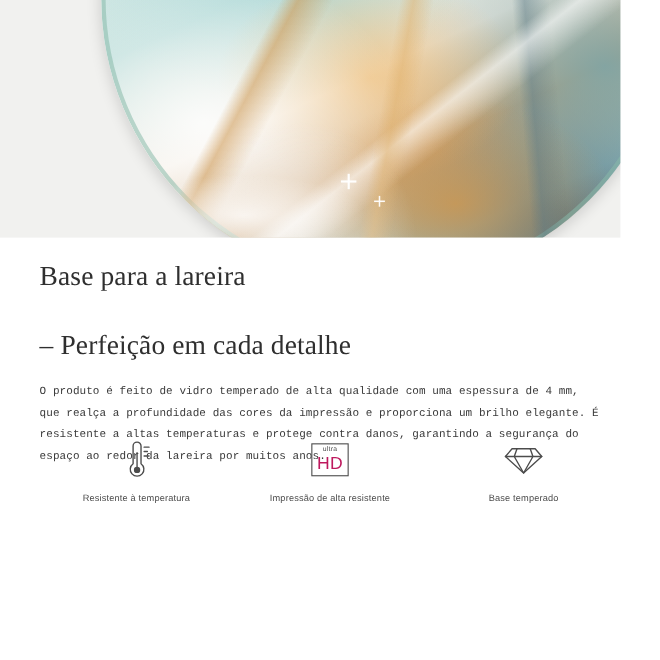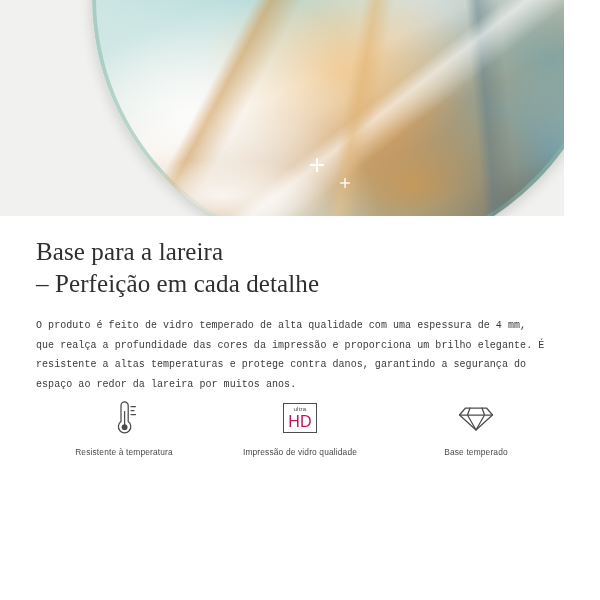--- a/index.html
+++ b/index.html
@@ -87,21 +87,21 @@
   }
   h1.title {
     font-family: "Liberation Serif", serif;
     font-size: 25px;
     font-weight: 400;
     line-height: 1.28;
     color: #2f2f2f;
     margin: 20px 0 0 0;
     letter-spacing: 0.1px;
   }
-  h1.title .line2 { display: block; }
+  h1.title .line2 { display: block; margin-top: 31px; }
   p.body {
     font-family: Liberation Mono, monospace;
     font-size: 10px;
     line-height: 1.95;
     color: #3b3b3b;
     margin: 16px 16px 0 0;
     max-width: 540px;
     letter-spacing: 0.05px;
   }
 
@@ -199,21 +199,21 @@
       <div class="cap">Resistente à temperatura</div>
     </div>
 
     <div class="feature">
       <div class="ico">
         <div class="ultrahd-box">
           <span class="u">ultra</span>
           <span class="hd">HD</span>
         </div>
       </div>
-      <div class="cap">Impressão de vidro qualidade</div>
+      <div class="cap">Impressão de alta resistente</div>
     </div>
 
 
     <div class="feature">
       <div class="ico">
         <svg width="38" height="34" viewBox="0 0 38 34">
           <path class="stroke" d="M8.5 7h21l6 7-16.5 15L2.5 14z"></path>
           <path class="stroke" d="M2.5 14h33M13 7l-2.5 7 8.5 15 8.5-15L25 7"></path>
         </svg>
       </div>

